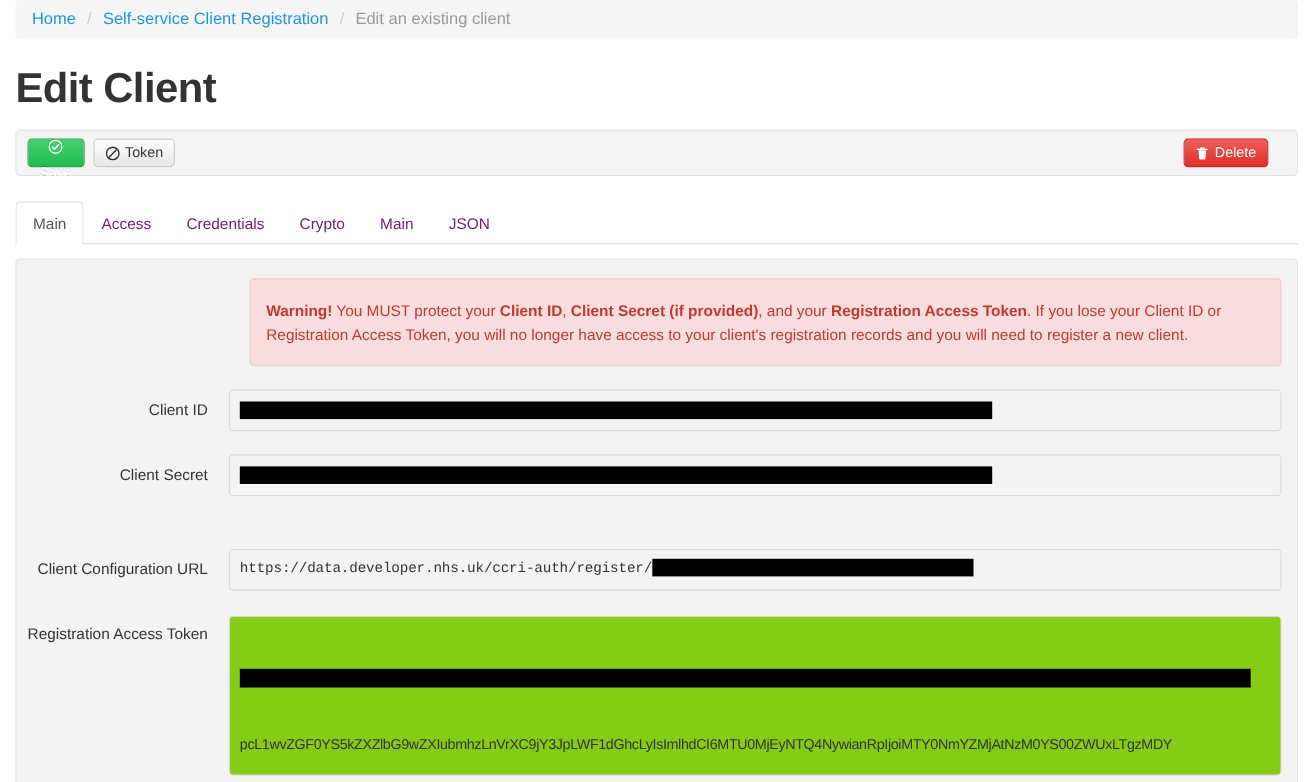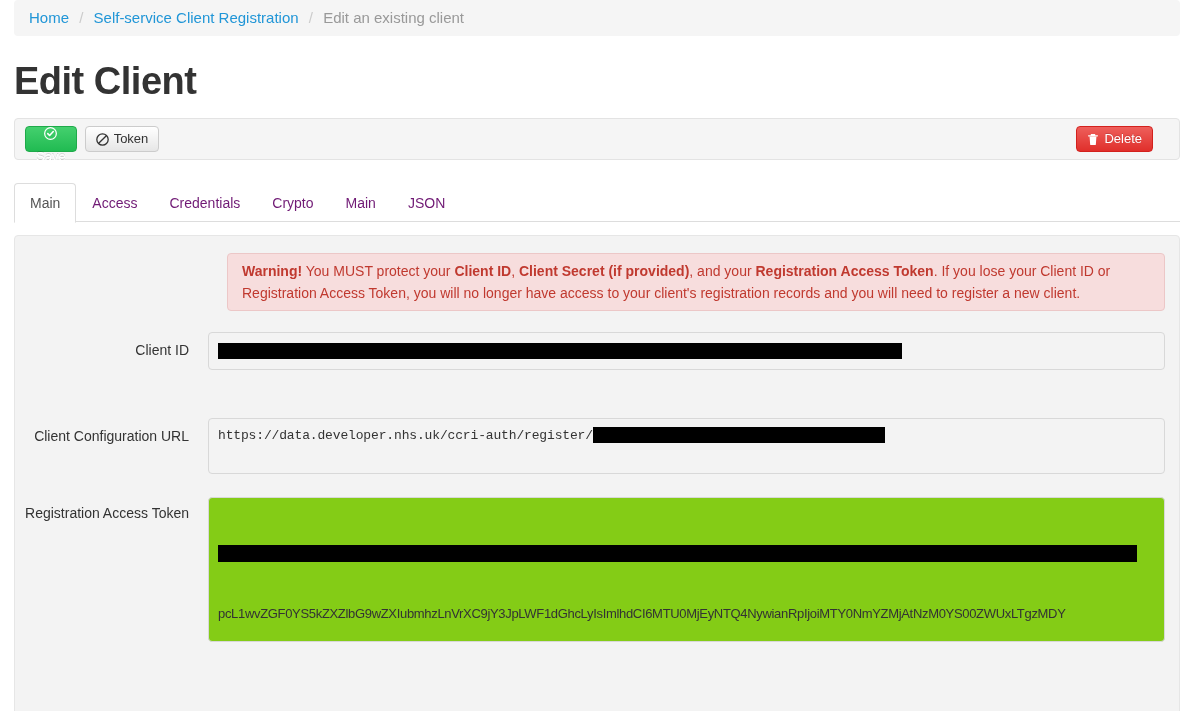--- a/index.html
+++ b/index.html
@@ -124,21 +124,21 @@
     height: 483px;
     overflow: hidden;
   }
 
   
   .alert {
     margin: 0 14px 0 212px;
     background: #f7dddd;
     border: 1px solid #ecc7c7;
     border-radius: 4px;
-    padding: 6px 14px;
+    padding: 17px 14px;
     color: #c0392f;
     font-size: 14px;
     line-height: 22px;
   }
   .alert b { font-weight: bold; }
 
   
   .form-row {
     display: flex;
     align-items: flex-start;
@@ -168,21 +168,21 @@
     font-family: "Liberation Sans", sans-serif;
     display: block;
   }
   .form-control.mono {
     font-family: "Liberation Mono", "DejaVu Sans Mono", monospace;
     font-size: 13px;
     letter-spacing: -0.15px;
   }
   .h-id { height: 38px; }
   .h-secret { height: 38px; }
-  .h-url { height: 56px; }
+  .h-url { height: 38px; }
 
   .redact {
     display: inline-block;
     background: #000000;
     height: 16px;
     vertical-align: middle;
   }
   .redact-id { width: 684px; }
   .redact-secret { width: 684px; }
   .redact-url { width: 292px; margin-left: 0px; position: relative; top: -1px; }
@@ -274,20 +274,28 @@
 
   <div class="form-row">
     <div class="form-label">Client ID</div>
     <div class="form-control-wrap">
       <div class="form-control h-id">
         <span class="redact redact-id"></span>
       </div>
     </div>
   </div>
 
+  <div class="form-row">
+    <div class="form-label">Client Secret</div>
+    <div class="form-control-wrap">
+      <div class="form-control h-secret">
+        <span class="redact redact-secret"></span>
+      </div>
+    </div>
+  </div>
 
   <div class="form-row" style="margin-top:48px;">
     <div class="form-label">Client Configuration URL</div>
     <div class="form-control-wrap">
       <div class="form-control mono h-url"><span>https://data.developer.nhs.uk/ccri-auth/register/</span><span class="redact redact-url"></span></div>
     </div>
   </div>
 
   <div class="form-row" style="margin-top:23px;">
     <div class="form-label" style="padding-top:6px;">Registration Access Token</div>

